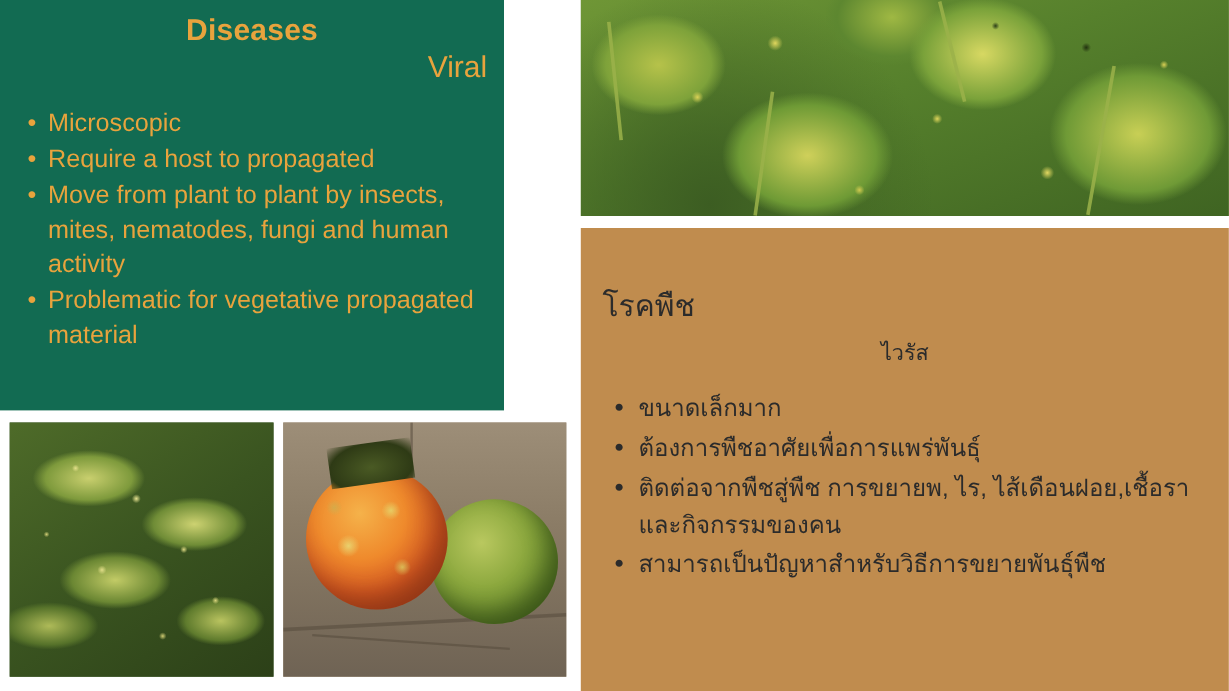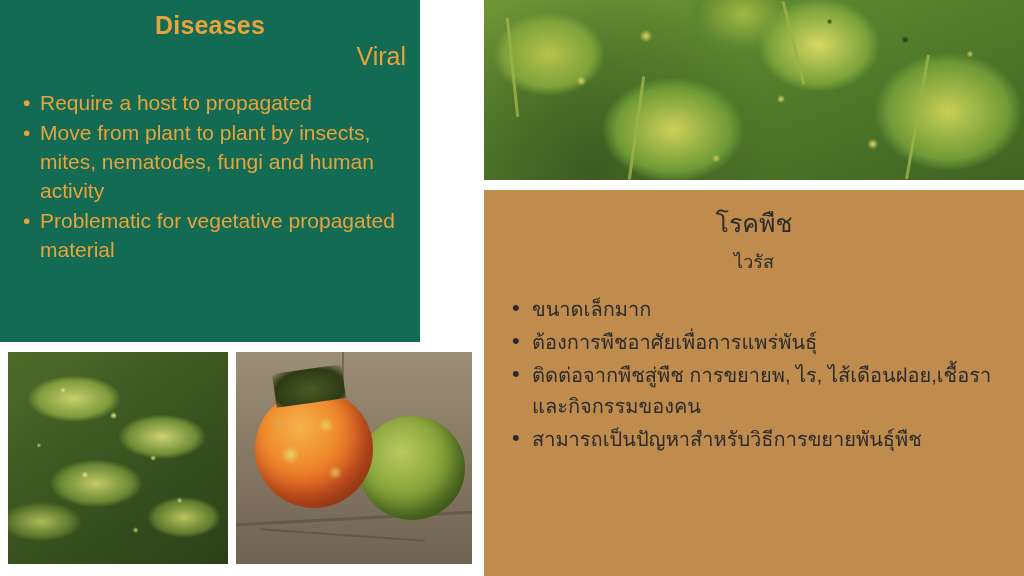--- a/index.html
+++ b/index.html
@@ -72,25 +72,25 @@
     position: absolute;
     left: 484px;
     top: 190px;
     width: 540px;
     height: 386px;
     background: #c08c4e;
     box-sizing: border-box;
     padding: 14px 18px 0 18px;
   }
   .title-th {
-    text-align: center;
     color: #2b2b2b;
     font-size: 25px;
     line-height: 38px;
     font-family: "Liberation Sans", sans-serif;
+    margin-top: 32px;
   }
   .subtitle-th {
     text-align: center;
     color: #2b2b2b;
     font-size: 18px;
     line-height: 40px;
   }
   .bullets-th {
     margin: 12px 0 0 0;
     padding: 0;
@@ -265,20 +265,21 @@
 <body>
 
 <div class="slide">
 
   <div class="panel-en">
     <div class="title-en">Diseases</div>
     <div class="subtitle-en">Viral</div>
     <ul class="bullets-en">
       <li>
         <span class="dot">•</span>
+        <span>Microscopic</span>
       </li>
       <li>
         <span class="dot">•</span>
         <span>Require a host to propagated</span>
       </li>
       <li>
         <span class="dot">•</span>
         <span>Move from plant to plant by insects, mites, nematodes, fungi and human activity</span>
       </li>
       <li>

